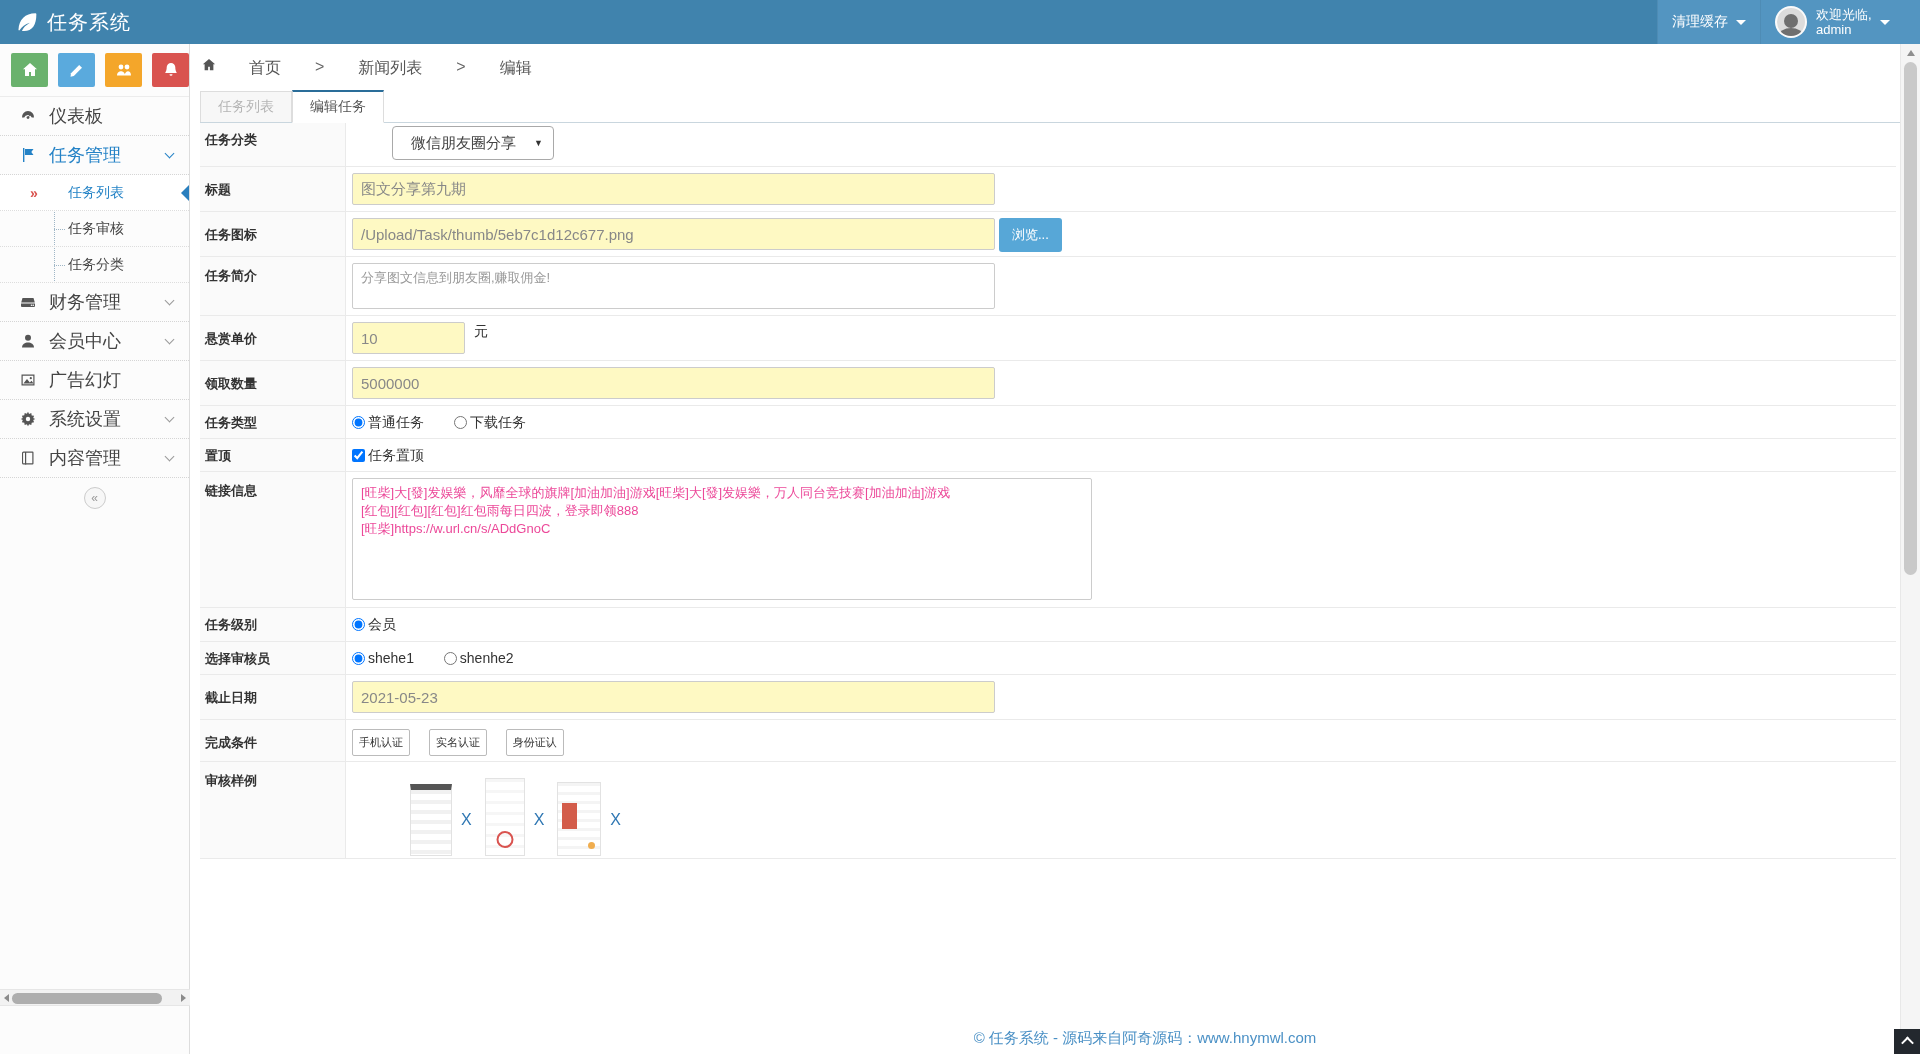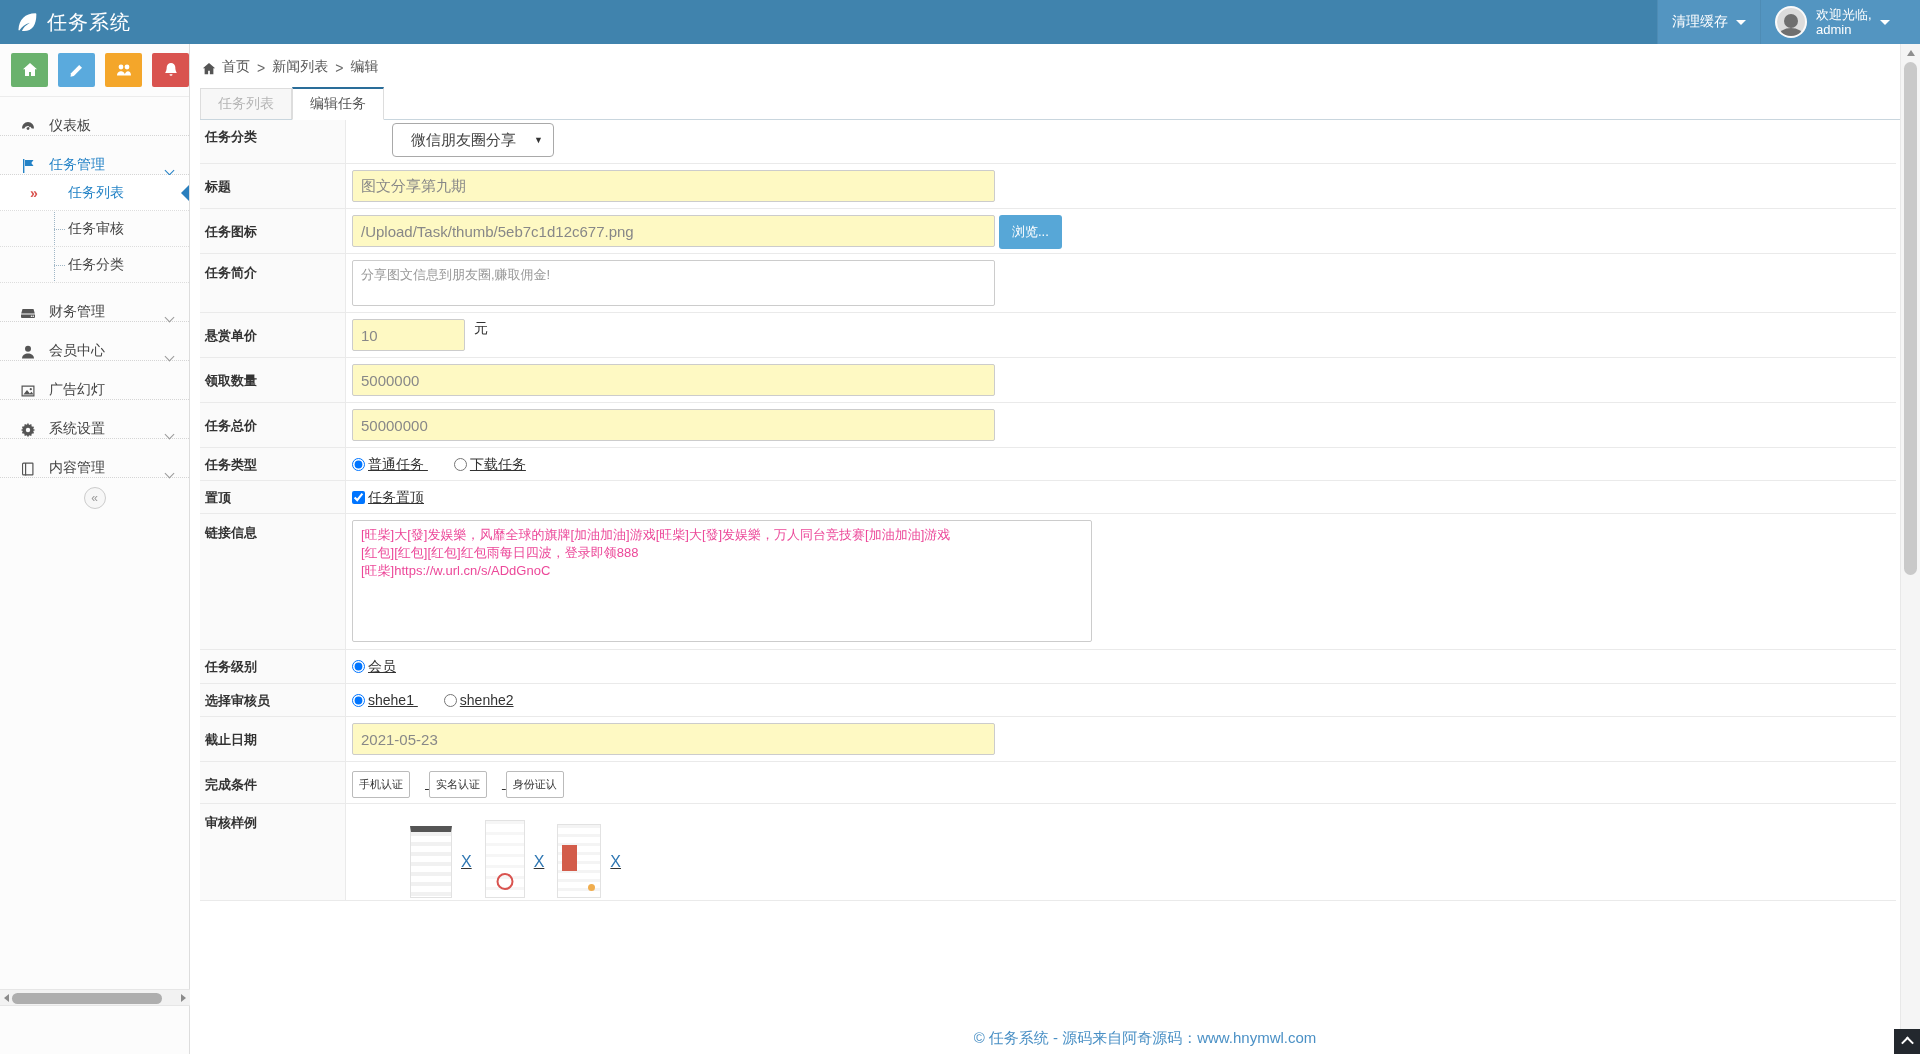--- a/index.html
+++ b/index.html
@@ -29,22 +29,22 @@
   
   .sidebar { position:absolute; left:0; top:44px; width:190px; bottom:0;
     background:#fcfcfc; border-right:1px solid #ddd; z-index:5; }
   .shortcuts { display:flex; gap:10px; padding:9px 0 9px 11px; border-bottom:1px solid #ececec; }
   .scbtn { width:37px; height:34px; border-radius:2px; display:flex; align-items:center;
     justify-content:center; cursor:pointer; }
   .scbtn svg { width:16px; height:16px; fill:#fff; }
   .sc-green { background:#6ab26d; } .sc-blue { background:#5aaadd; }
   .sc-orange { background:#f4a62a; } .sc-red { background:#d9534f; }
 
-  .menu-item { height:39px; display:flex; align-items:flex-end; padding-left:20px;
-    border-bottom:1px dotted #d5d5d5; font-size:14px; color:#444; cursor:pointer; position:relative; }
+  .menu-item { height:39px; display:flex; align-items:center; padding-left:20px;
+    border-bottom:1px dotted #d5d5d5; font-size:18px; color:#444; cursor:pointer; position:relative; }
   .menu-item svg { width:16px; height:16px; fill:#555; flex:0 0 auto; }
   .menu-item .mlabel { margin-left:13px; }
   .menu-item.blue { color:#2482c6; }
   .menu-item.blue svg { fill:#2482c6; }
   .chev { margin-left:auto; margin-right:16px; width:7px; height:7px;
     border-right:1.5px solid #9a9a9a; border-bottom:1.5px solid #9a9a9a;
     transform:rotate(45deg); margin-top:-4px; }
   .blue .chev { border-color:#2482c6; }
 
   .submenu { position:relative; }
@@ -70,39 +70,39 @@
   .harrow { position:absolute; top:4px; width:0; height:0;
     border-top:4px solid transparent; border-bottom:4px solid transparent; }
   .harrow.left { left:4px; border-right:5px solid #8a8a8a; }
   .harrow.right { right:4px; border-left:5px solid #8a8a8a; }
   .hthumb { position:absolute; left:12px; top:3px; width:150px; height:11px;
     background:#aeaeae; border-radius:6px; }
 
   
   .main { position:absolute; left:190px; top:44px; right:20px; bottom:0;
     background:#fff; overflow:hidden; padding-left:10px; }
-  .breadcrumb { display:flex; align-items:flex-end; font-size:14px; color:#555;
-    margin:14px 0 12px 2px; }
+  .breadcrumb { display:flex; align-items:flex-start; font-size:16px; color:#555;
+    margin:14px 0 12px 2px;gap:27px; }
   .breadcrumb svg { width:14px; height:14px; fill:#555; margin-right:6px; }
   .breadcrumb .bsep { margin:0 7px; color:#666; }
   .bc-link { cursor:pointer; }
 
   .tabstrip { display:flex; align-items:flex-end; height:32px; border-bottom:1px solid #c9d6de; }
   .tab { height:31px; line-height:29px; padding:0 17px; font-size:14px; cursor:pointer; }
   .tab.inactive { background:#f7f7f7; border:1px solid #ddd; border-bottom:none; color:#b5b5b5; }
   .tab.activetab { background:#fff; border:1px solid #ddd; border-bottom:1px solid #fff;
     border-top:2px solid #2a6d99; color:#555; margin-bottom:-1px; height:33px; }
 
   .formtable { width:1696px; }
   .frow { display:flex; border-bottom:1px solid #eaeaea; }
   .flabel { flex:0 0 146px; background:#fafafa; border-right:1px solid #eaeaea;
     font-weight:bold; font-size:13px; color:#333; padding:14px 4px 0 5px; }
   .short .flabel { padding-top:8px; }
   .tall .flabel { padding-top:10px; }
-  .fval { flex:1; padding:6px 0 0 6px; position:relative; font-size:14px; color:#333;text-decoration:underline; }
+  .fval { flex:1; padding:6px 0 0 6px; position:relative; font-size:14px; color:#333; }
   .short .fval { padding-top:0; line-height:32px; }
 
   .r44{height:44px}.r45{height:45px}.r59{height:59px}.r33{height:33px}.r34{height:34px}
   .r136{height:136px}.r42{height:42px}.r97{height:97px}
 
   .txt { width:643px; height:32px; border:1px solid #ccc; border-radius:2px;
     padding:0 8px; font-size:15px; color:#888; font-family:inherit; background:#fef9c3; vertical-align:top; }
   .txt.small { width:113px; }
   .ta { border:1px solid #ccc; border-radius:2px; resize:none; font-family:inherit;
     padding:5px 8px; background:#fff; }
@@ -357,26 +357,20 @@
       </div>
     </div>
 
     <div class="frow r45">
       <div class="flabel">领取数量</div>
       <div class="fval">
         <input class="txt" type="text" value="5000000" style="">
       </div>
     </div>
 
-    <div class="frow r45">
-      <div class="flabel">任务总价</div>
-      <div class="fval">
-        <input class="txt" type="text" value="50000000" style="">
-      </div>
-    </div>
 
     <div class="frow r33 short">
       <div class="flabel">任务类型</div>
       <div class="fval">
         <label class="opt">
           <input type="radio" name="tasktype" checked="" style=""><span>普通任务</span>
         </label>
         <label class="opt">
           <input type="radio" name="tasktype" style=""><span>下载任务</span>
         </label>

